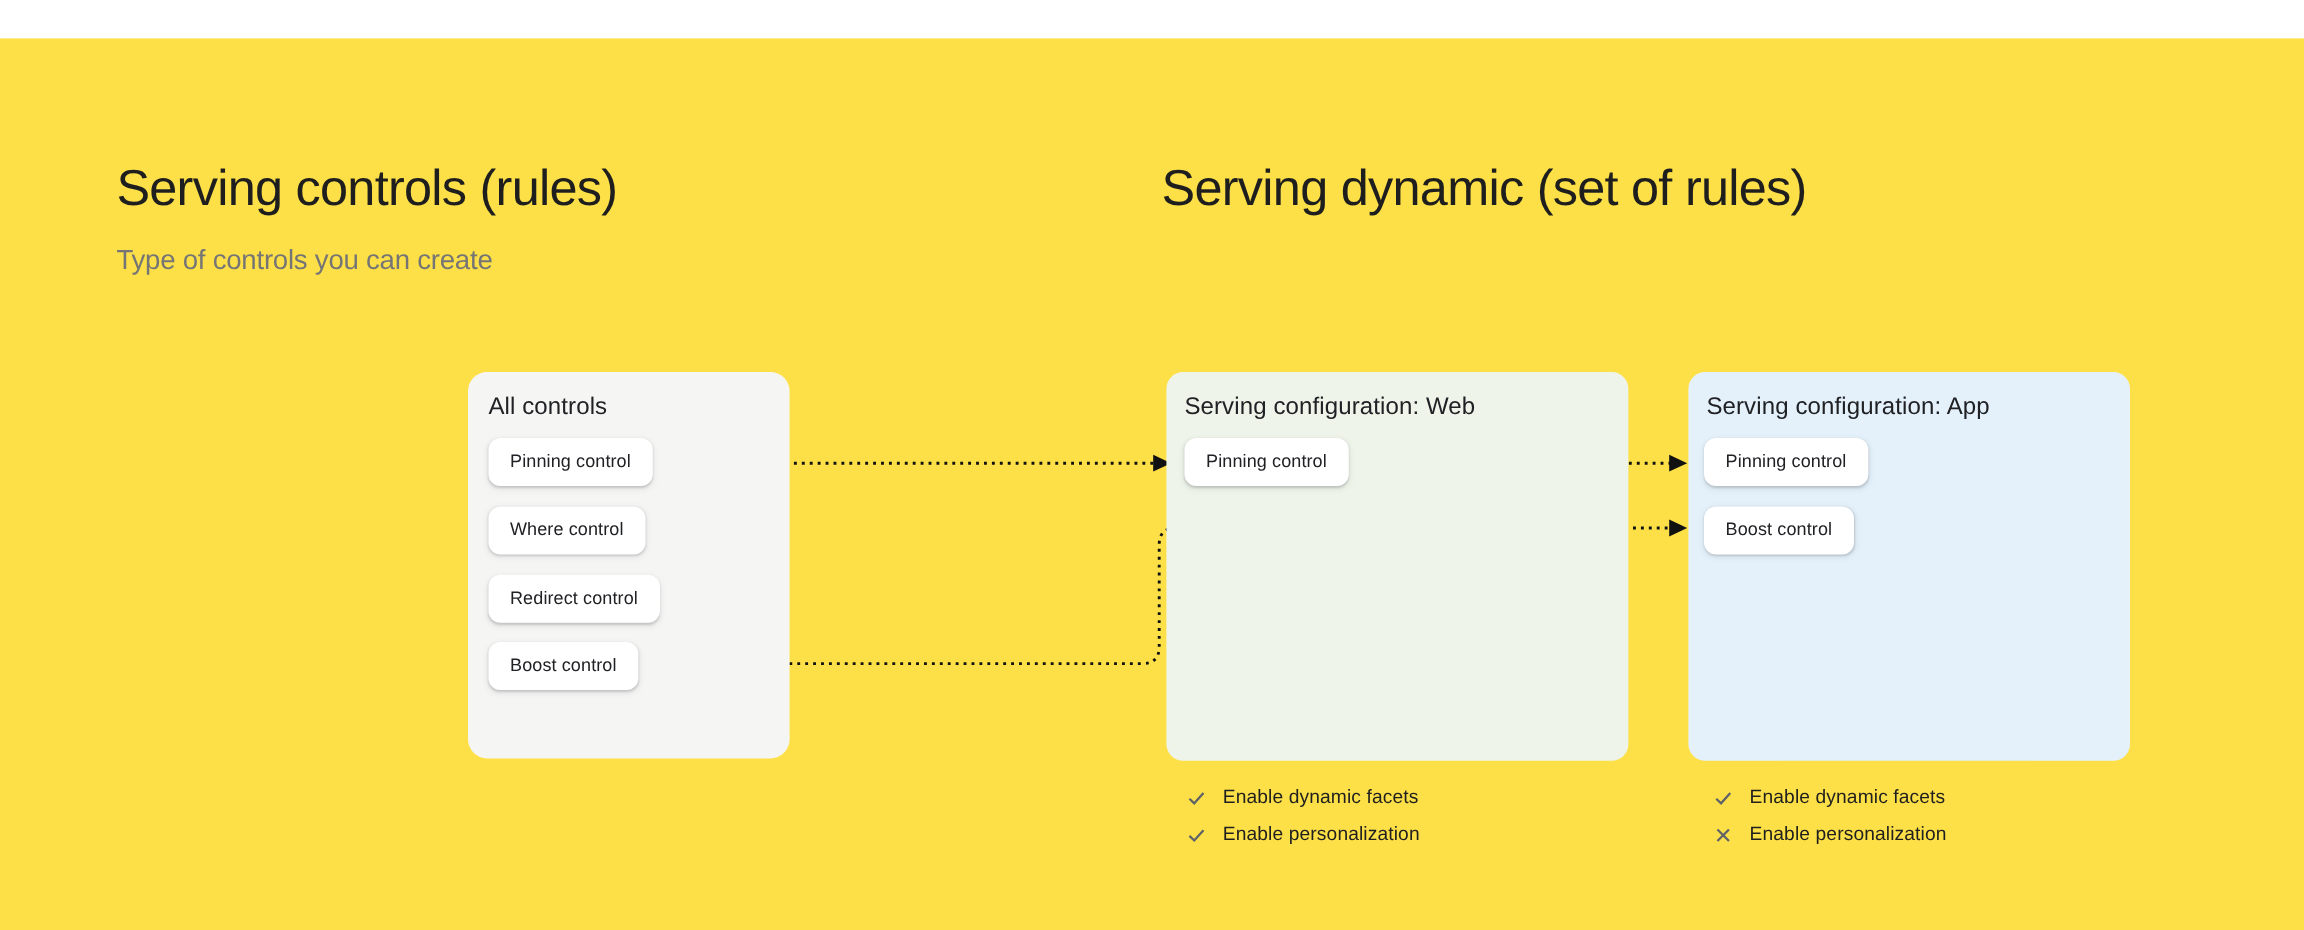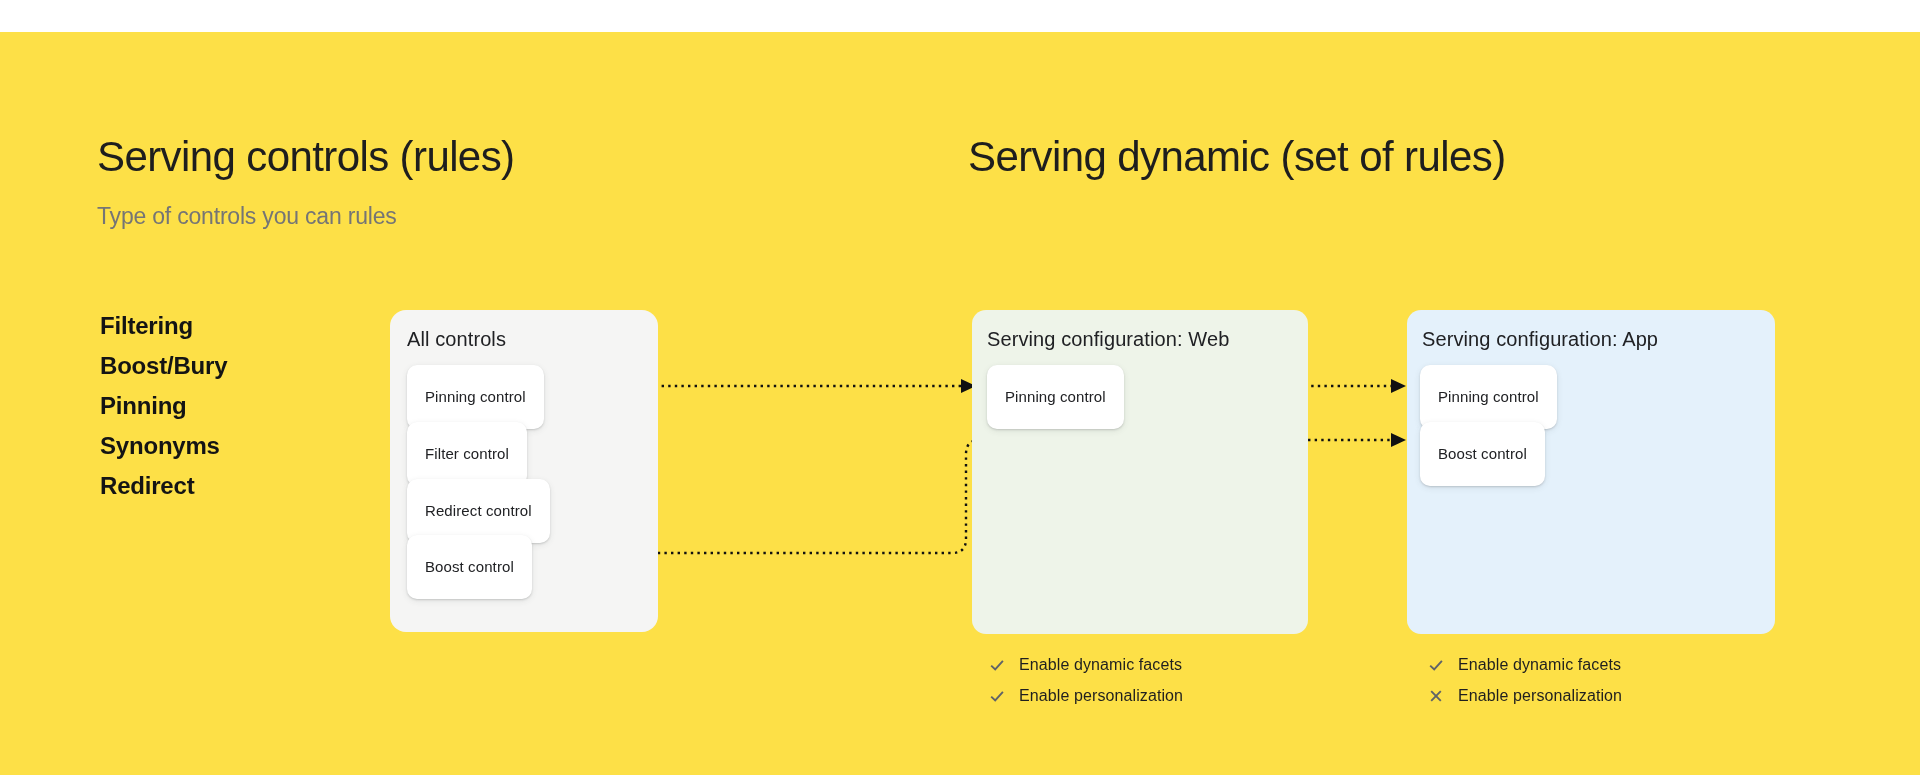--- a/index.html
+++ b/index.html
@@ -21,31 +21,31 @@
   }
   
   .control-types{position:absolute;left:100px;top:274px;list-style:none;margin:0;padding:0;}
   .control-types li{
     font-size:24px;font-weight:600;letter-spacing:-0.2px;color:#141414;
     line-height:40px;white-space:nowrap;
   }
   
   .card{position:absolute;box-sizing:border-box;}
   .card-all {left:390px; top:278px;width:268px;height:322px;background:#f5f5f4;border-radius:16px;}
-  .card-web {left:972px; top:278px;width:336px;height:324px;background:#eef4e9;border-radius:14px;}
+  .card-web {left:972px; top:278px;width:385px;height:324px;background:#eef4e9;border-radius:14px;}
   .card-app {left:1407px;top:278px;width:368px;height:324px;background:#e4f1fb;border-radius:14px;}
   .card-title{
     position:absolute;left:17px;top:18px;font-size:20px;color:#202124;
     letter-spacing:0.1px;white-space:nowrap;
   }
   .card-web .card-title,.card-app .card-title{left:15px;}
   
   .pill{
     position:absolute;height:40px;line-height:40px;background:#ffffff;
-    border-radius:10px;padding:12px 18px;font-size:15px;color:#202124;
+    border-radius:10px;padding:0 18px;font-size:15px;color:#202124;
     letter-spacing:0.1px;white-space:nowrap;
     box-shadow:0 1px 2px rgba(60,64,67,.20), 0 2px 6px rgba(60,64,67,.10);
   }
   .card-all .pill{left:17px;}
   .card-web .pill{left:15px;}
   .card-app .pill{left:13px;}
   .pill-r0{top:55px;}
   .pill-r1{top:112px;}
   .pill-r2{top:169px;}
   .pill-r3{top:225px;}
@@ -72,39 +72,32 @@
     </g>
     <g fill="#111111" stroke="none">
       <polygon points="961,347 976,354 961,361"></polygon>
       <polygon points="1391,347 1406,354 1391,361"></polygon>
       <polygon points="1391,401 1406,408 1391,415"></polygon>
     </g>
   </svg>
 
   <div class="hgroup hgroup-left">
     <h1>Serving controls (rules)</h1>
-    <p class="subtitle">Type of controls you can rules</p>
+    <p class="subtitle">Type of controls you can create</p>
   </div>
 
   <div class="hgroup hgroup-right">
     <h1>Serving dynamic (set of rules)</h1>
   </div>
 
-  <ul class="control-types">
-    <li>Filtering</li>
-    <li>Boost/Bury</li>
-    <li>Pinning</li>
-    <li>Synonyms</li>
-    <li>Redirect</li>
-  </ul>
 
   <div class="card card-all">
     <div class="card-title">All controls</div>
     <div class="pill pill-r0">Pinning control</div>
-    <div class="pill pill-r1">Filter control</div>
+    <div class="pill pill-r1">Where control</div>
     <div class="pill pill-r2">Redirect control</div>
     <div class="pill pill-r3">Boost control</div>
   </div>
 
   <div class="card card-web">
     <div class="card-title">Serving configuration: Web</div>
     <div class="pill pill-r0">Pinning control</div>
   </div>
 
   <div class="card card-app">

